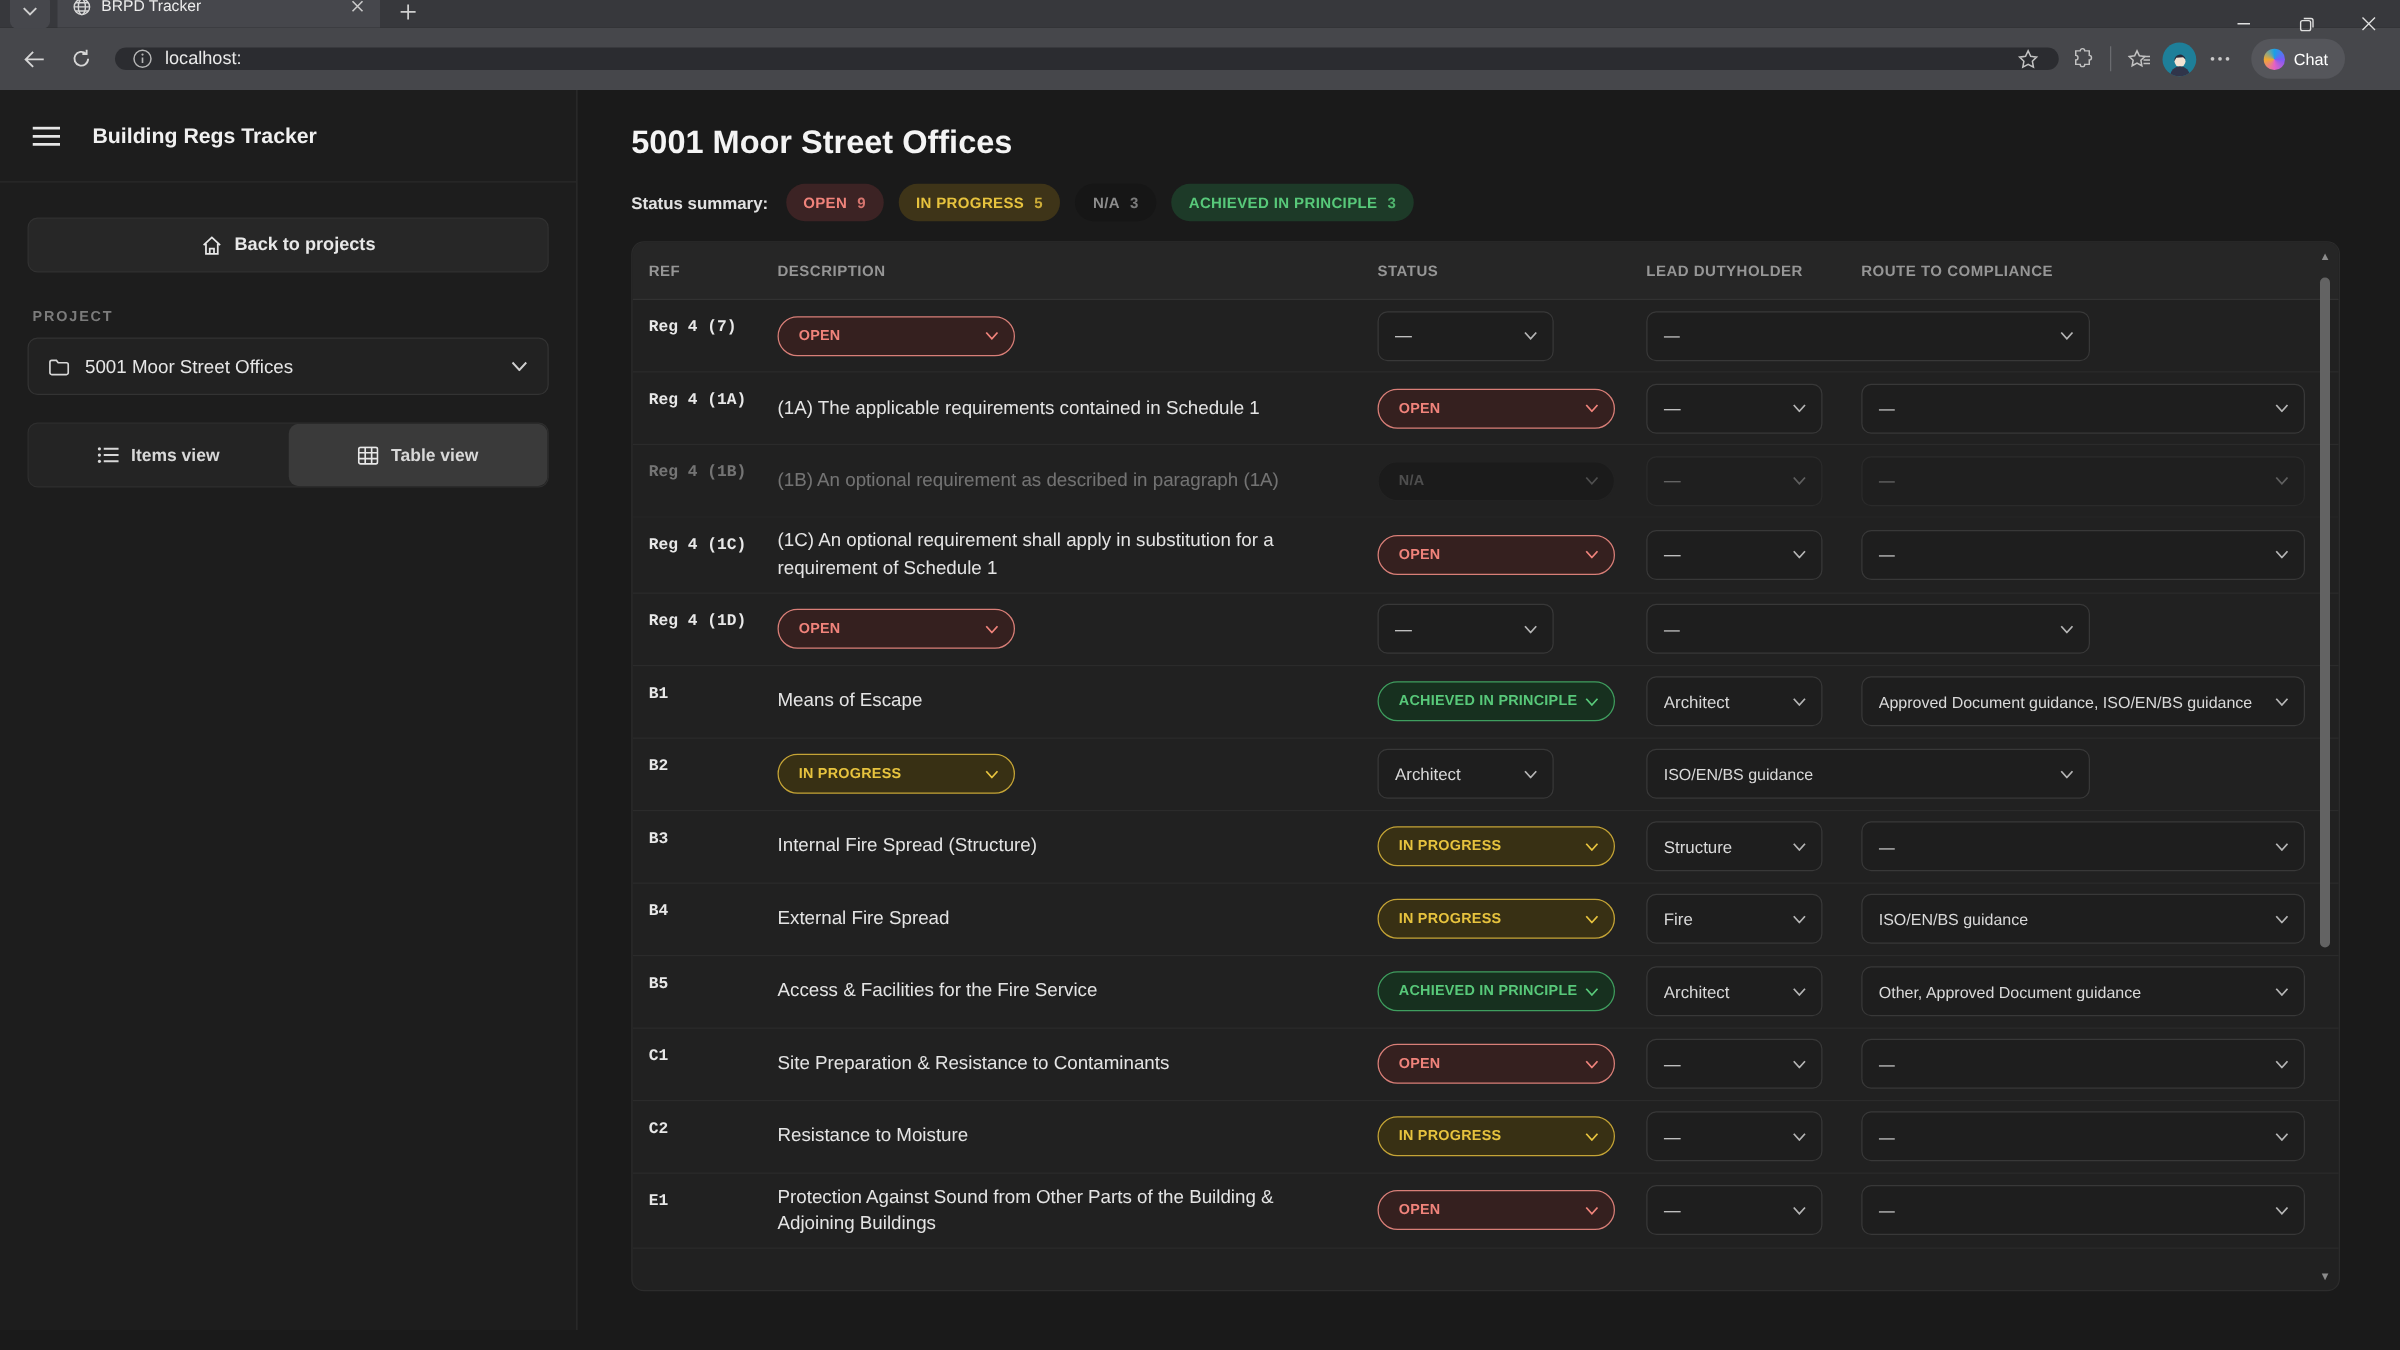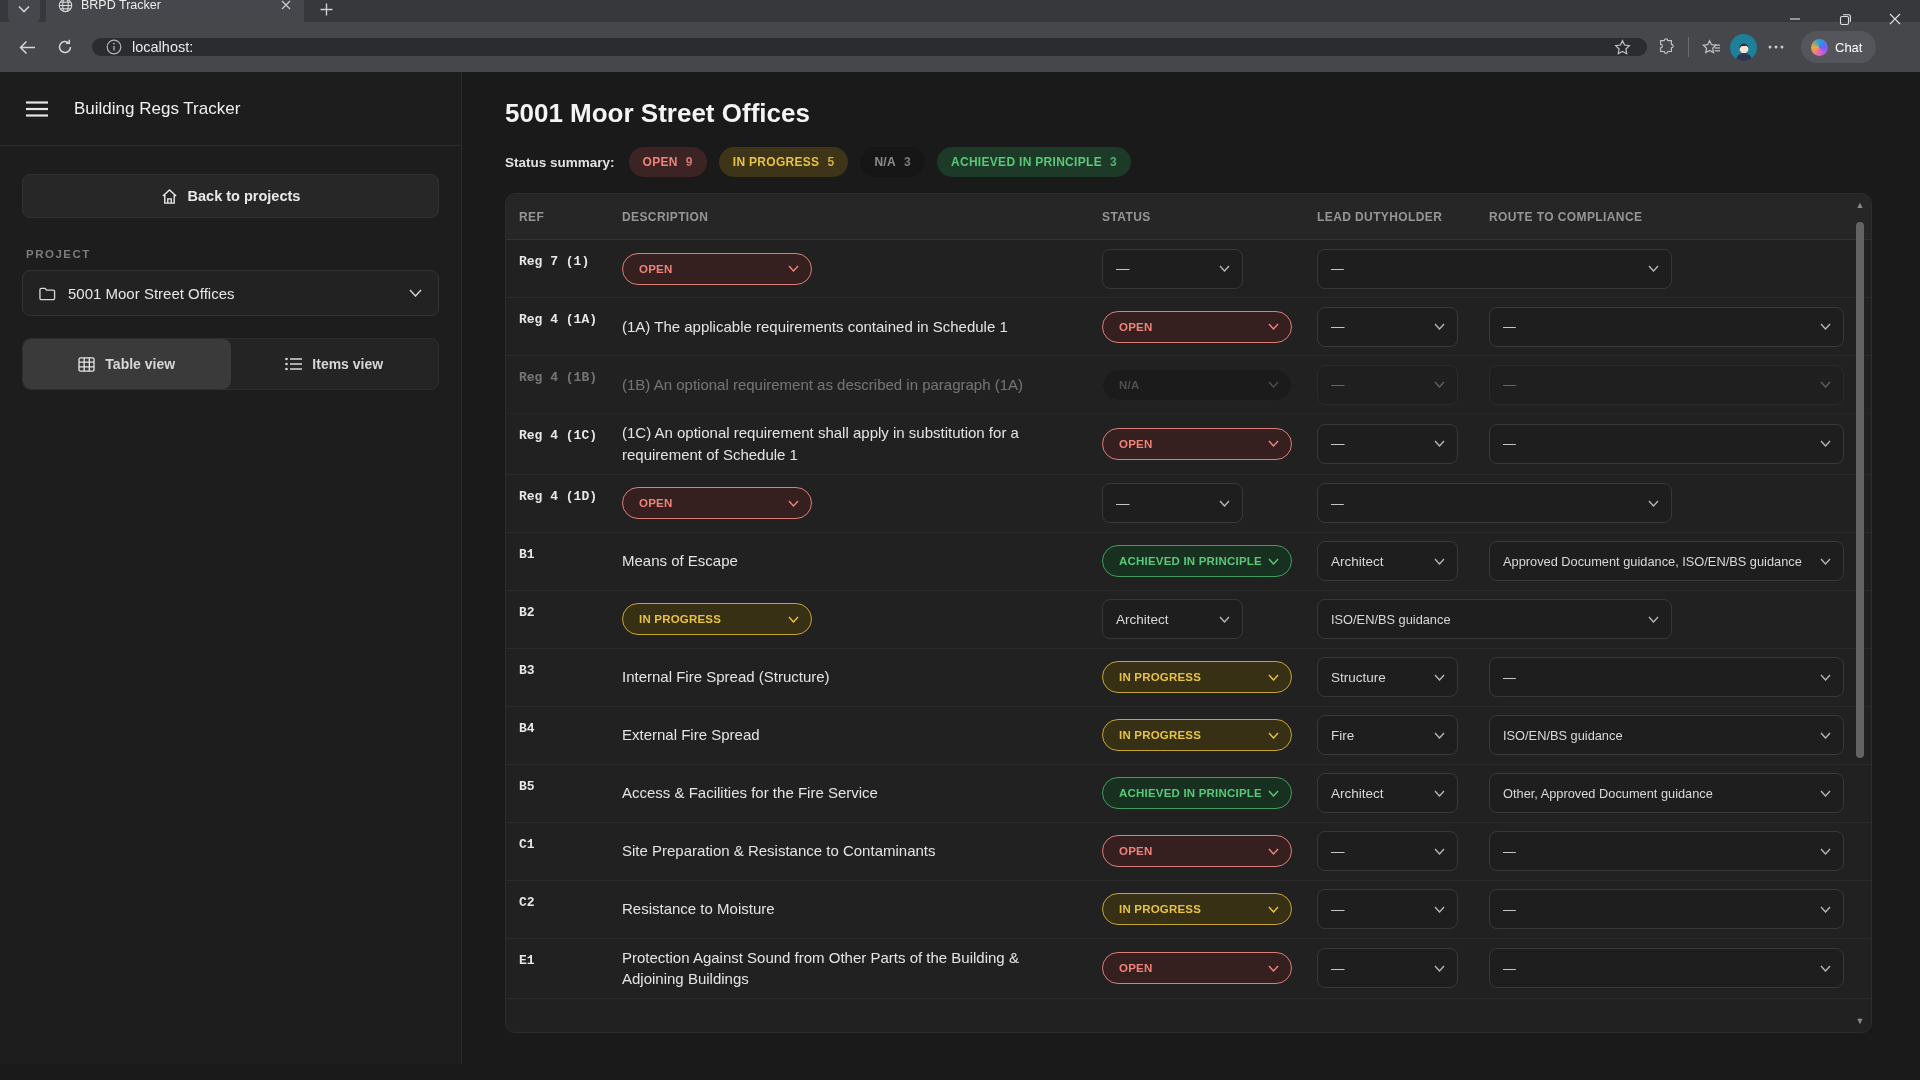--- a/index.html
+++ b/index.html
@@ -30,21 +30,21 @@
   .chat-btn { height:32px; border-radius:16px; background:#55565b; display:flex; align-items:center;
     gap:7px; padding:0 14px 0 10px; margin-left:6px;justify-content:center; }
   .copilot-logo { width:17px; height:17px; border-radius:50%;
     background:conic-gradient(#19a1e6,#7a5af8,#e561c3,#f0a830,#19a1e6); }
   .chat-label { font-size:13px; color:#fff; }
 
   
   .app { display:flex; height:992px; background:#1a1a1a; }
   .sidebar { width:462px; background:#1d1d1d; border-right:1px solid #2c2c2c; flex-shrink:0; }
   .sb-header { height:74px; display:flex; align-items:center; gap:26px; padding:0 26px; border-bottom:1px solid #2a2a2a; }
-  .sb-title { font-size:17px; font-weight:400; color:#f0f0f0; }
+  .sb-title { font-size:17px; font-weight:700; color:#f0f0f0; }
   .back-btn { margin:28px 22px 0; height:44px; background:#272727; border:1px solid #313131; border-radius:8px;
     display:flex; align-items:center; justify-content:center; gap:10px; color:#e8e8e8; font-size:14.5px; font-weight:700; }
   .proj-label { margin:30px 0 10px 26px; font-size:11.5px; font-weight:700; letter-spacing:1.5px; color:#7c7c7c; }
   .proj-select { margin:0 22px; height:46px; background:#222; border:1px solid #333; border-radius:8px;
     display:flex; align-items:center; gap:12px; padding:0 16px; color:#e6e6e6; font-size:15px; }
   .proj-name { flex:1; }
   .view-toggle { margin:22px 22px 0; background:#242424; border:1px solid #2e2e2e; border-radius:8px;
     display:flex; height:52px; padding:0; overflow:hidden; }
   .view-btn { flex:1; display:flex; align-items:center; justify-content:center; gap:10px;
     font-size:14px; font-weight:700; color:#d8d8d8; border-radius:8px; }
@@ -215,40 +215,40 @@
     <div class="proj-select">
       <svg width="17" height="15" viewBox="0 0 18 15">
           <path d="M1 3.5 a1.5 1.5 0 0 1 1.5 -1.5 h4 l1.5 2 h7 a1.5 1.5 0 0 1 1.5 1.5 v7 a1.5 1.5 0 0 1 -1.5 1.5 h-12.5 a1.5 1.5 0 0 1 -1.5 -1.5 z" fill="none" stroke="#d8d8d8" stroke-width="1.4"></path>
         </svg>
       <span class="proj-name">5001 Moor Street Offices</span>
       <svg class="chev" width="13" height="8" viewBox="0 0 13 8">
           <polyline points="1,1 6.5,7 12,1" fill="none" stroke="#cfcfcf" stroke-width="1.5"></polyline>
         </svg>
     </div>
     <div class="view-toggle">
-      <div class="view-btn active">
-        <svg width="17" height="15" viewBox="0 0 18 16">
-            <rect x="1" y="1" width="16" height="14" rx="1.5" fill="none" stroke="#e8e8e8" stroke-width="1.4"></rect>
-            <line x1="1" y1="5.5" x2="17" y2="5.5" stroke="#e8e8e8" stroke-width="1.4"></line>
-            <line x1="1" y1="10.5" x2="17" y2="10.5" stroke="#e8e8e8" stroke-width="1.4"></line>
-            <line x1="6.5" y1="1" x2="6.5" y2="15" stroke="#e8e8e8" stroke-width="1.4"></line>
-            <line x1="12" y1="1" x2="12" y2="15" stroke="#e8e8e8" stroke-width="1.4"></line>
-          </svg>
-        <span>Table view</span>
-      </div>
       <div class="view-btn">
         <svg width="17" height="14" viewBox="0 0 17 14">
             <circle cx="1.5" cy="2" r="1.3" fill="#d8d8d8"></circle>
             <circle cx="1.5" cy="7" r="1.3" fill="#d8d8d8"></circle>
             <circle cx="1.5" cy="12" r="1.3" fill="#d8d8d8"></circle>
             <line x1="5" y1="2" x2="17" y2="2" stroke="#d8d8d8" stroke-width="1.6"></line>
             <line x1="5" y1="7" x2="17" y2="7" stroke="#d8d8d8" stroke-width="1.6"></line>
             <line x1="5" y1="12" x2="17" y2="12" stroke="#d8d8d8" stroke-width="1.6"></line>
           </svg>
         <span>Items view</span>
+      </div>
+      <div class="view-btn active">
+        <svg width="17" height="15" viewBox="0 0 18 16">
+            <rect x="1" y="1" width="16" height="14" rx="1.5" fill="none" stroke="#e8e8e8" stroke-width="1.4"></rect>
+            <line x1="1" y1="5.5" x2="17" y2="5.5" stroke="#e8e8e8" stroke-width="1.4"></line>
+            <line x1="1" y1="10.5" x2="17" y2="10.5" stroke="#e8e8e8" stroke-width="1.4"></line>
+            <line x1="6.5" y1="1" x2="6.5" y2="15" stroke="#e8e8e8" stroke-width="1.4"></line>
+            <line x1="12" y1="1" x2="12" y2="15" stroke="#e8e8e8" stroke-width="1.4"></line>
+          </svg>
+        <span>Table view</span>
       </div>
     </div>
   </div>
 
   <div class="main">
     <div class="page-title">5001 Moor Street Offices</div>
     <div class="summary-row">
       <span class="summary-label">Status summary:</span>
       <span id="badges" style="display:flex;gap:12px;">
           <span class="badge" style="background: rgb(60, 35, 36); color: rgb(240, 131, 123);">
@@ -273,21 +273,21 @@
     <div class="table-card">
       <div class="trow thead">
         <span>REF</span>
         <span>DESCRIPTION</span>
         <span>STATUS</span>
         <span>LEAD DUTYHOLDER</span>
         <span>ROUTE TO COMPLIANCE</span>
       </div>
       <div id="rows">
           <div class="trow drow">
-    <span class="ref">Reg 7 (1)</span>
+    <span class="ref">Reg 4 (7)</span>
     <span>
       <span class="pill" style="background: rgb(53, 32, 31); border-color: rgb(217, 127, 120); color: rgb(240, 131, 123);">
         <span class="plabel">OPEN</span>
         <svg class="chev" width="11" height="7" viewBox="0 0 11 7">
                   <polyline points="1,1 5.5,6 10,1" fill="none" stroke="currentColor" stroke-width="1.4"></polyline>
                 </svg>
       </span>
     </span>
     <span>
       <span class="sel duty">

